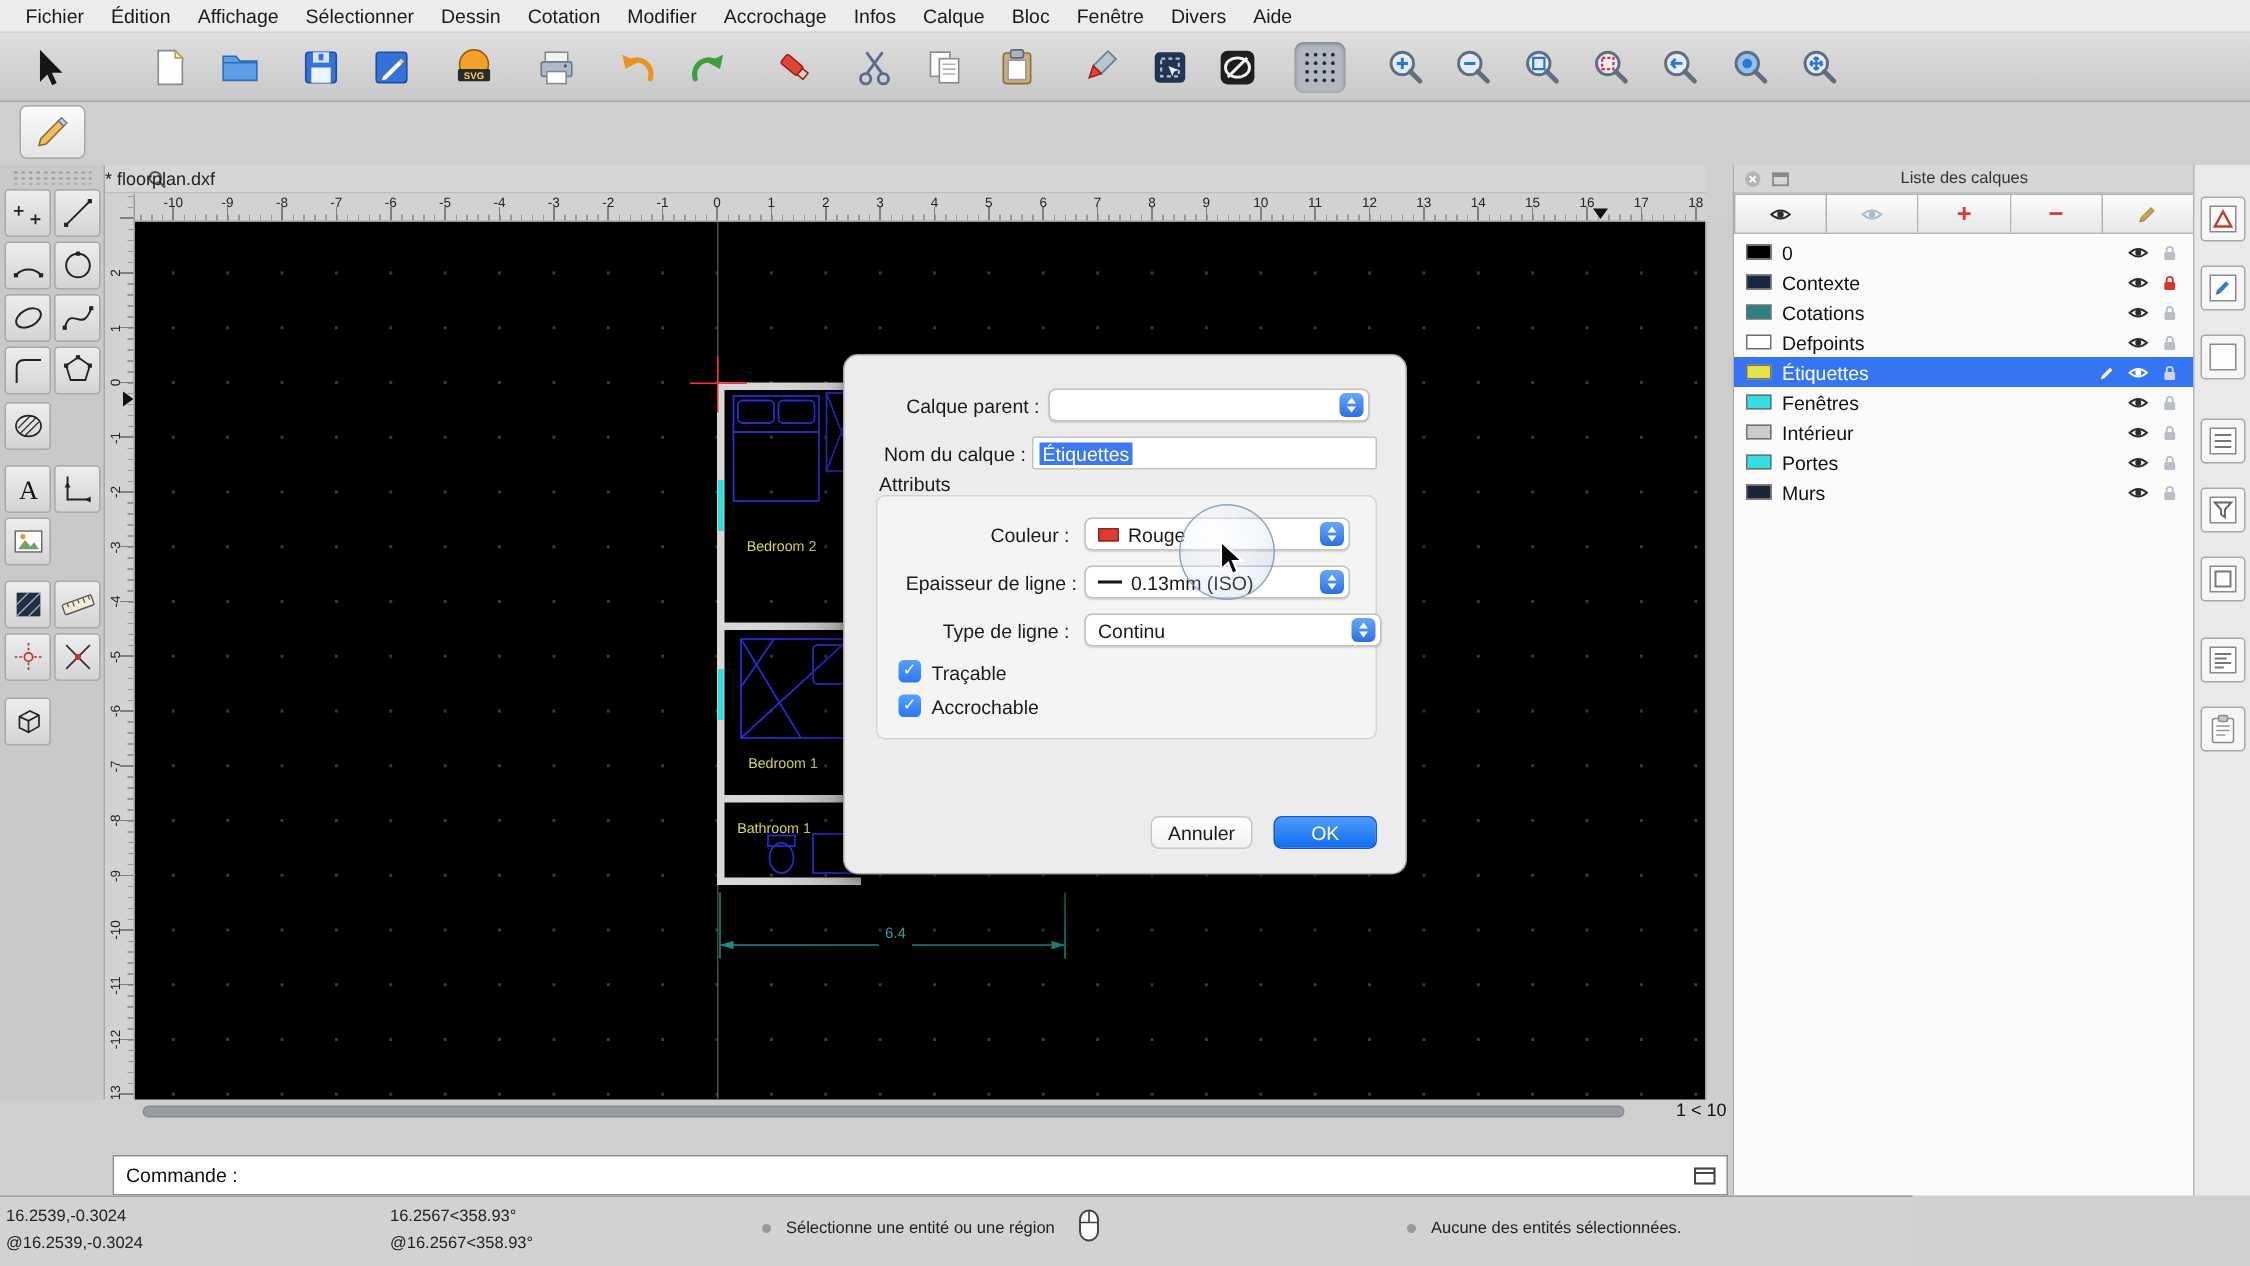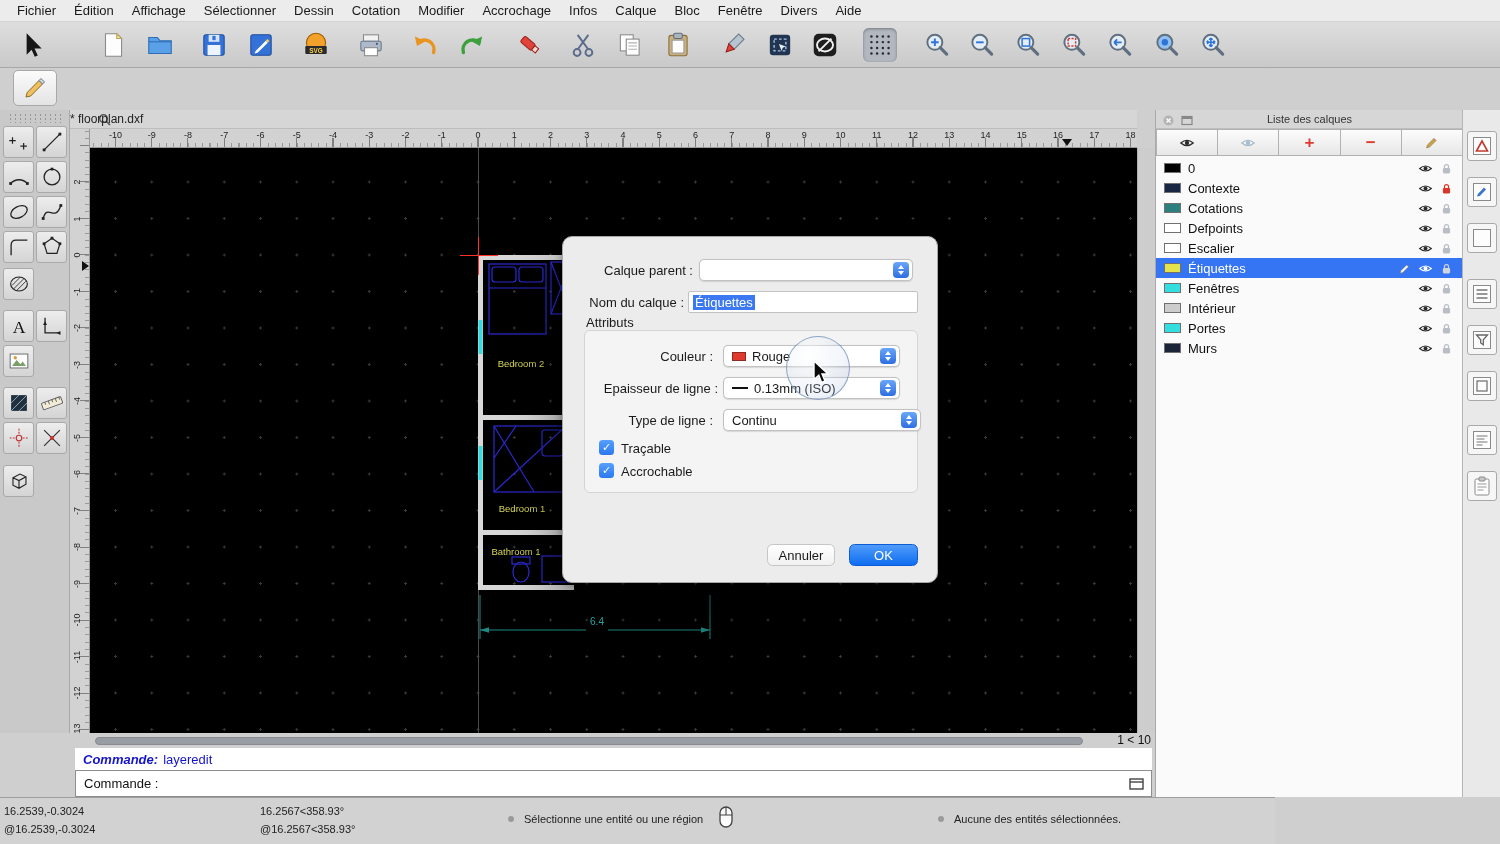--- a/index.html
+++ b/index.html
@@ -647,24 +647,20 @@
     <div class="cross-v"></div>
   </div>
 
   <div class="v-track"></div>
 
   <div class="hscroll-row">
     <div class="hscroll-thumb"></div>
     <div class="page-ind">1 &lt; 10</div>
   </div>
 
-  <div class="cmd-history">
-    <span class="lbl">Commande:</span>
-    <span>layeredit</span>
-  </div>
 
   <div class="cmd-input">
     <span>Commande :</span>
     <span class="win-ico" id="cmdWinIcon"><svg width="16" height="14" viewBox="0 0 16 14">
           <rect x="1" y="2" width="13" height="10" fill="none" stroke="#444" stroke-width="1.4"></rect>
           <path d="M1 5 h13" stroke="#444" stroke-width="1.4"></path>
         </svg></span>
   </div>
 
   <div class="panel">
@@ -765,38 +761,20 @@
               <svg width="13" height="13" viewBox="0 0 18 18">
                 <rect x="4" y="8.2" width="10" height="7.6" rx="1.6" fill="#b9bec6"></rect>
                 <path d="M6.2 8.2 V6.4 a2.8 2.8 0 0 1 5.6 0 V8.2" fill="none" stroke="#b9bec6" stroke-width="1.7"></path>
               </svg>
             </span>
           </span>
         </div>
         <div class="layer-row">
           <span class="swatch" style="background: rgb(255, 255, 255);"></span>
           <span class="layer-name">Defpoints</span>
-          <span class="row-icons">
-            <span class="rico">
-              <svg width="15" height="15" viewBox="0 0 18 18">
-                <path d="M2 9 Q9 3 16 9 Q9 15 2 9 Z" fill="none" stroke="#2c2c2c" stroke-width="1.4"></path>
-                <circle cx="9" cy="9" r="2.4" fill="#2c2c2c"></circle>
-              </svg>
-            </span>
-            <span class="rico">
-              <svg width="13" height="13" viewBox="0 0 18 18">
-                <rect x="4" y="8.2" width="10" height="7.6" rx="1.6" fill="#b9bec6"></rect>
-                <path d="M6.2 8.2 V6.4 a2.8 2.8 0 0 1 5.6 0 V8.2" fill="none" stroke="#b9bec6" stroke-width="1.7"></path>
-              </svg>
-            </span>
-          </span>
-        </div>
-        <div class="layer-row">
-          <span class="swatch" style="background: rgb(255, 255, 255);"></span>
-          <span class="layer-name">Escalier</span>
           <span class="row-icons">
             <span class="rico">
               <svg width="15" height="15" viewBox="0 0 18 18">
                 <path d="M2 9 Q9 3 16 9 Q9 15 2 9 Z" fill="none" stroke="#2c2c2c" stroke-width="1.4"></path>
                 <circle cx="9" cy="9" r="2.4" fill="#2c2c2c"></circle>
               </svg>
             </span>
             <span class="rico">
               <svg width="13" height="13" viewBox="0 0 18 18">
                 <rect x="4" y="8.2" width="10" height="7.6" rx="1.6" fill="#b9bec6"></rect>

